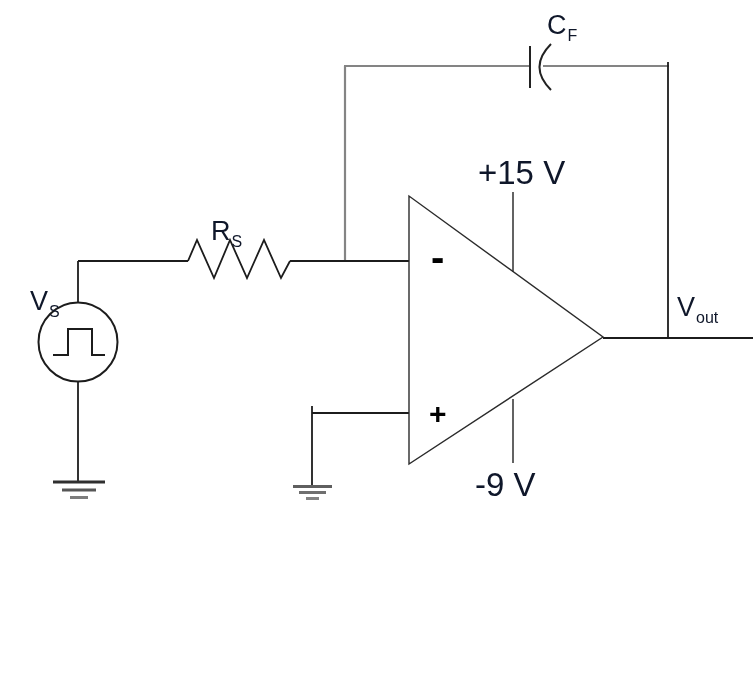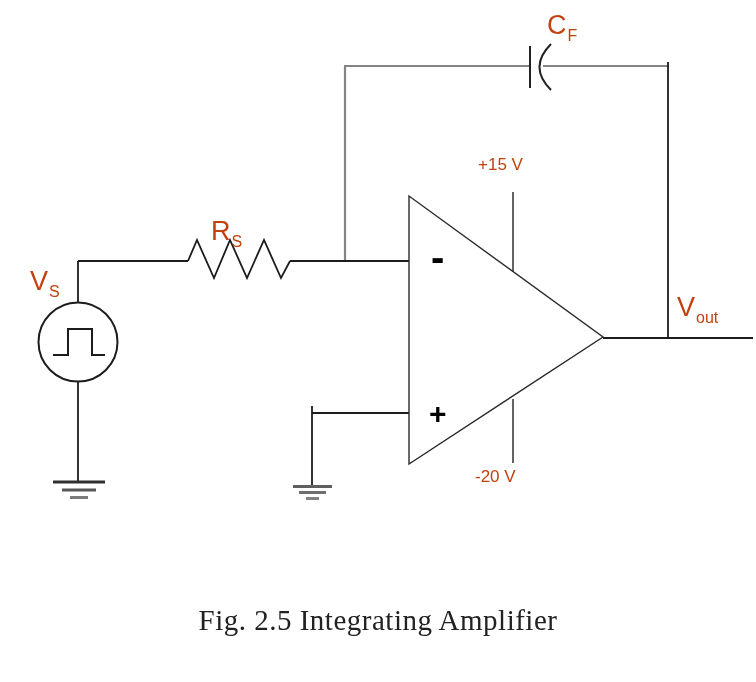--- a/index.html
+++ b/index.html
@@ -8,31 +8,31 @@
     width:756px;height:682px;
     background:#ffffff;
     overflow:hidden;
     font-family:"Liberation Sans",sans-serif;
   }
   #circuit-svg{position:absolute;left:0;top:0;}
   .lbl{
     position:absolute;
     font-family:"Liberation Sans",sans-serif;
     font-size:27px;
-    color:#c2410c;
+    color:#0f172a;
     white-space:nowrap;
     line-height:1;
   }
   .lbl .sub{
     font-size:16px;
     position:relative;
     top:7px;
     margin-left:1px;
   }
-  .supply-lbl{font-size:17px;}
+  .supply-lbl{font-size:33px;}
   .op-sign{
     position:absolute;
     font-family:"Liberation Sans",sans-serif;
     font-weight:bold;
     color:#000000;
     white-space:nowrap;
   }
   #inverting-sign{font-size:40px;line-height:40px;left:431px;top:237px;}
   #noninverting-sign{font-size:30px;line-height:30px;left:429px;top:399px;}
   #caption{
@@ -94,39 +94,38 @@
       <path d="M70,497.5 L88,497.5" stroke="#7d7d7d"></path>
     </g>
 
     <g fill="none" stroke-width="3">
       <path d="M293,486.5 L332,486.5" stroke="#5f5f5f"></path>
       <path d="M299,492.5 L326,492.5" stroke="#6f6f6f"></path>
       <path d="M306,498.5 L319,498.5" stroke="#828282"></path>
     </g>
   </svg>
 
-  <div class="lbl" style="left:30px;top:268px">
+  <div class="lbl" style="left:30px;top:288px">
     <span>V</span><span class="sub">S</span>
   </div>
 
   <div class="lbl" style="left:211px;top:218px">
     <span>R</span><span class="sub">S</span>
   </div>
 
   <div class="lbl" style="left:547px;top:12px">
     <span>C</span><span class="sub">F</span>
   </div>
 
   <div class="lbl supply-lbl" style="left:478px;top:156px">+15 V</div>
 
-  <div class="lbl supply-lbl" style="left:475px;top:468px">-20 V</div>
+  <div class="lbl supply-lbl" style="left:475px;top:468px">-9 V</div>
 
   <div class="lbl" style="left:677px;top:294px">
     <span>V</span><span class="sub">out</span>
   </div>
 
   <div class="op-sign" id="inverting-sign">-</div>
 
   <div class="op-sign" id="noninverting-sign">+</div>
 
-  <div id="caption">Fig. 2.5 Integrating Amplifier</div>
 
 </div>
 
 </body></html>

